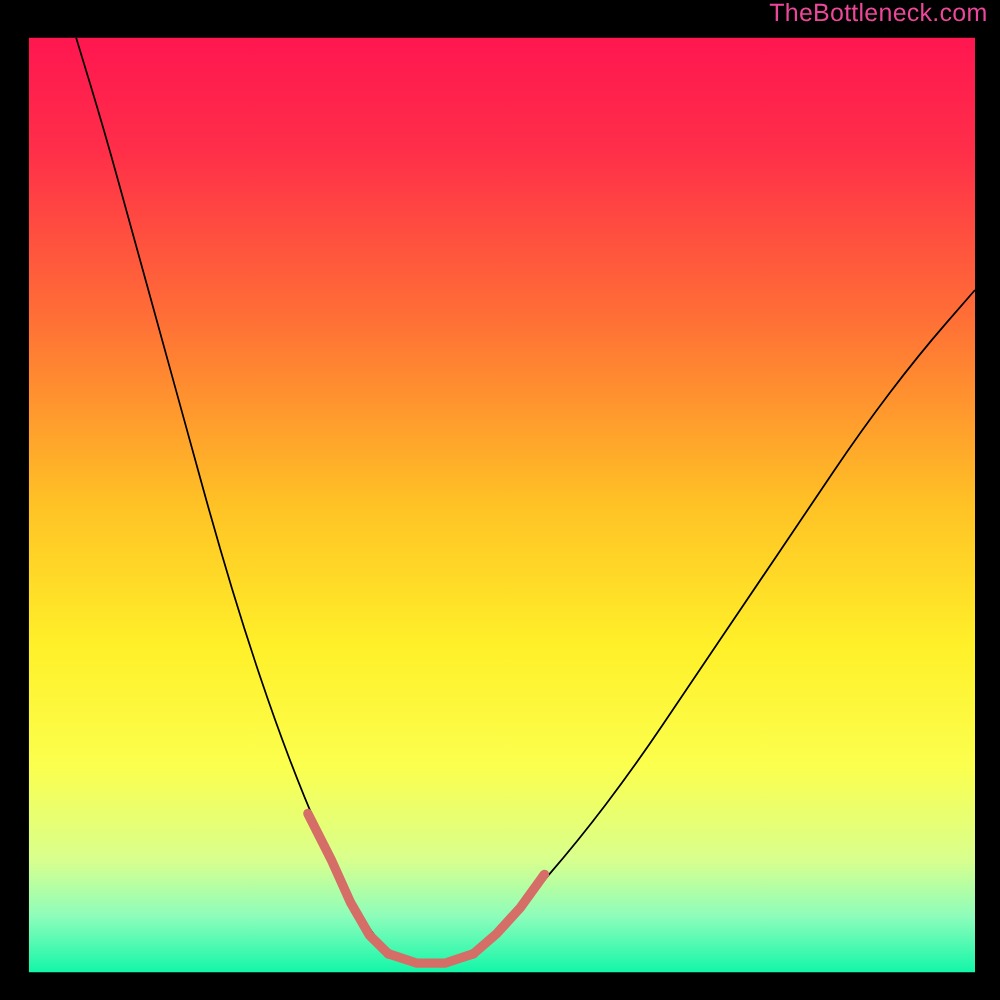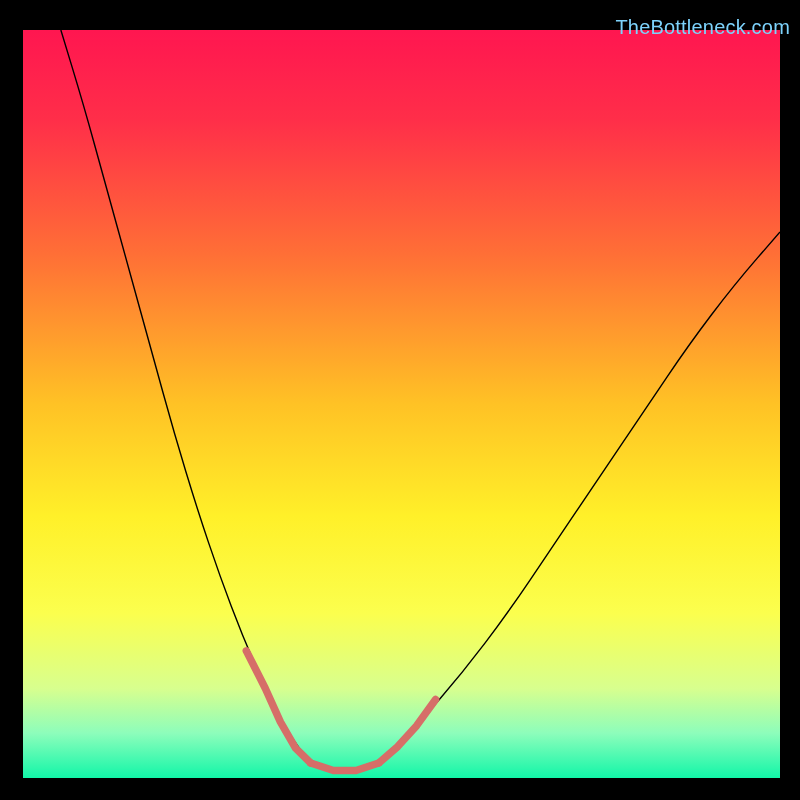--- a/index.html
+++ b/index.html
@@ -12,23 +12,23 @@
     font-family: Arial, Helvetica, sans-serif;
   }
   .frame {
     position: relative;
     width: 800px;
     height: 800px;
     background: #000;
   }
   .watermark {
     position: absolute;
-    top: 16px;
+    top: 0;
     right: 10px;
-    color: #7dd3fc;
+    color: #ec4899;
     font-size: 20px;
     font-weight: 500;
     letter-spacing: 0.2px;
     z-index: 5;
   }
   .plot-wrap {
     position: absolute;
     left: 23px;
     top: 30px;
     width: 757px;

